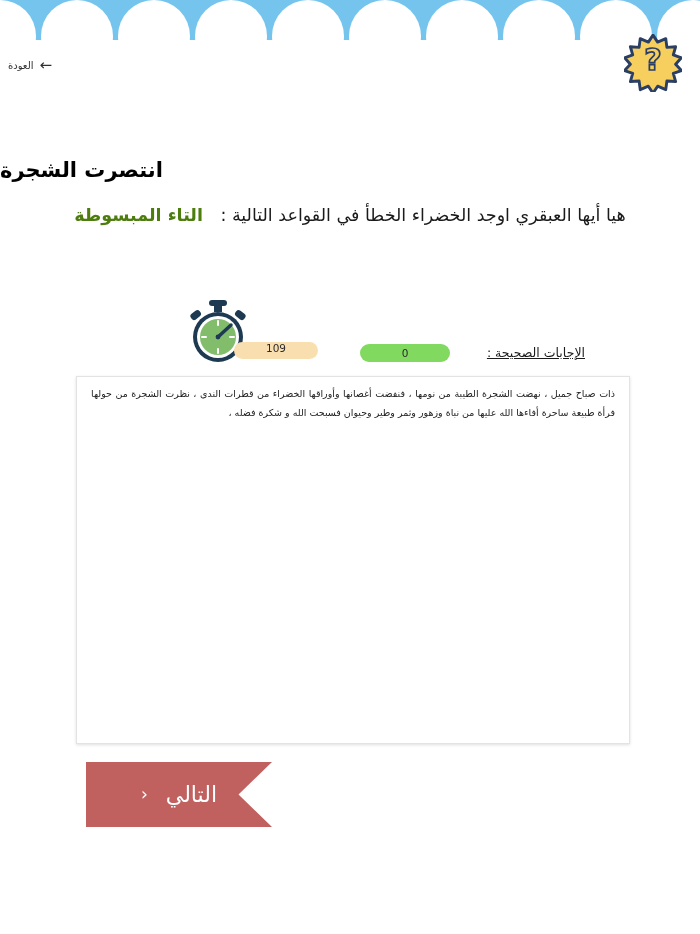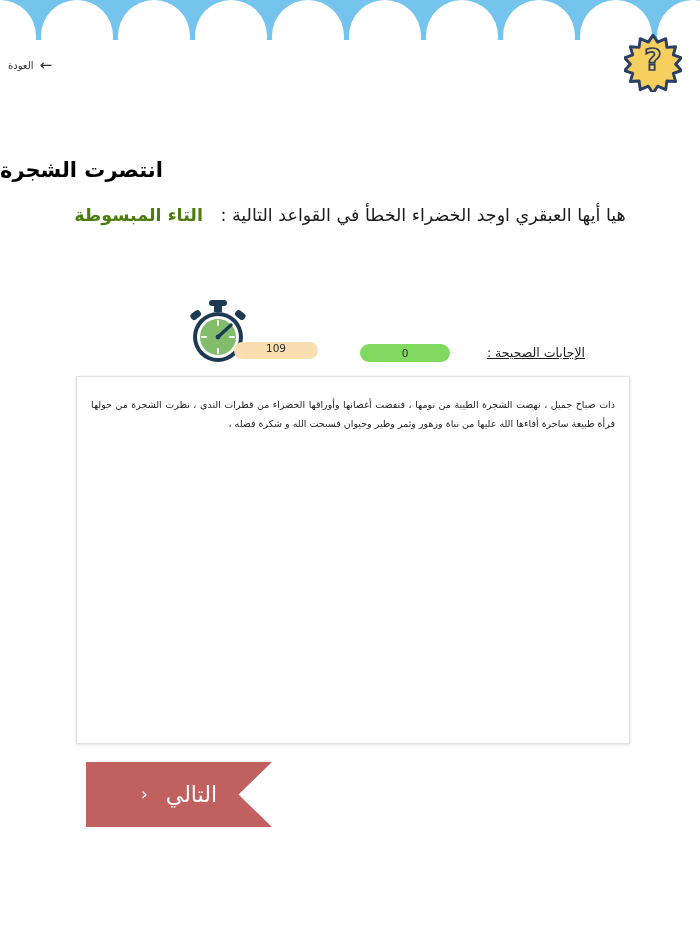--- a/index.html
+++ b/index.html
@@ -152,21 +152,21 @@
   .content-panel {
     position: absolute;
     left: 76px;
     top: 376px;
     width: 554px;
     height: 368px;
     background: #ffffff;
     border: 1px solid #e3e3e3;
     box-shadow: 0 1px 3px rgba(0,0,0,0.13);
     box-sizing: border-box;
-    padding: 18px 14px;
+    padding: 7px 14px;
     direction: rtl;
   }
   .passage {
     font-size: 9.5px;
     line-height: 19px;
     color: #1c1c1c;
     text-align: justify;
     direction: rtl;
     margin: 0;
   }

